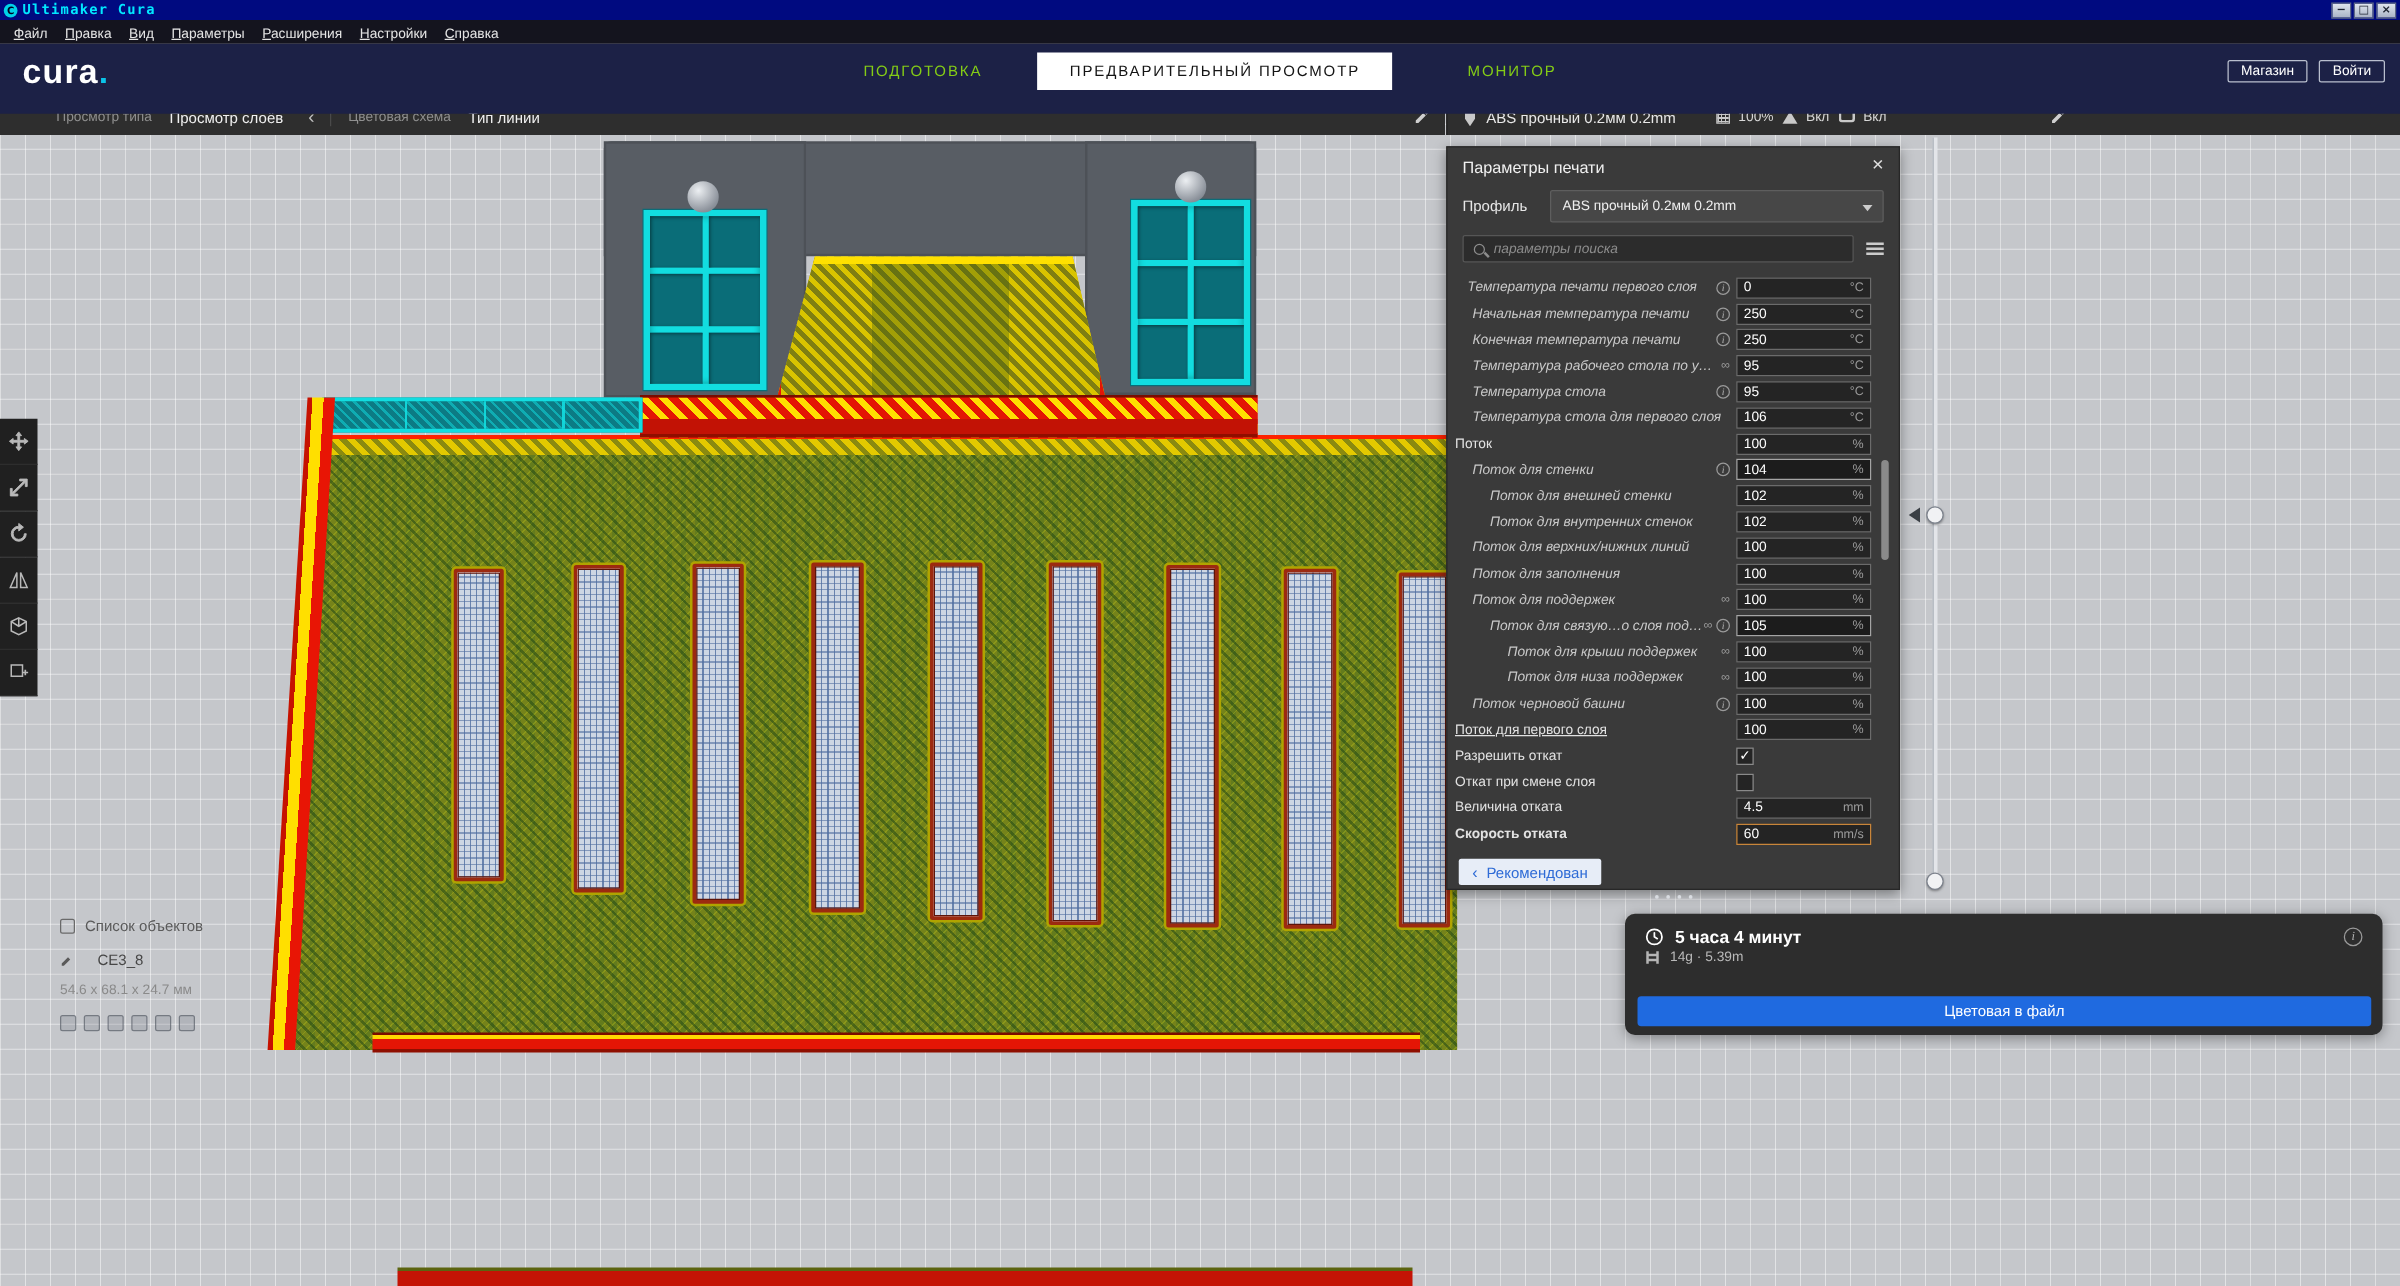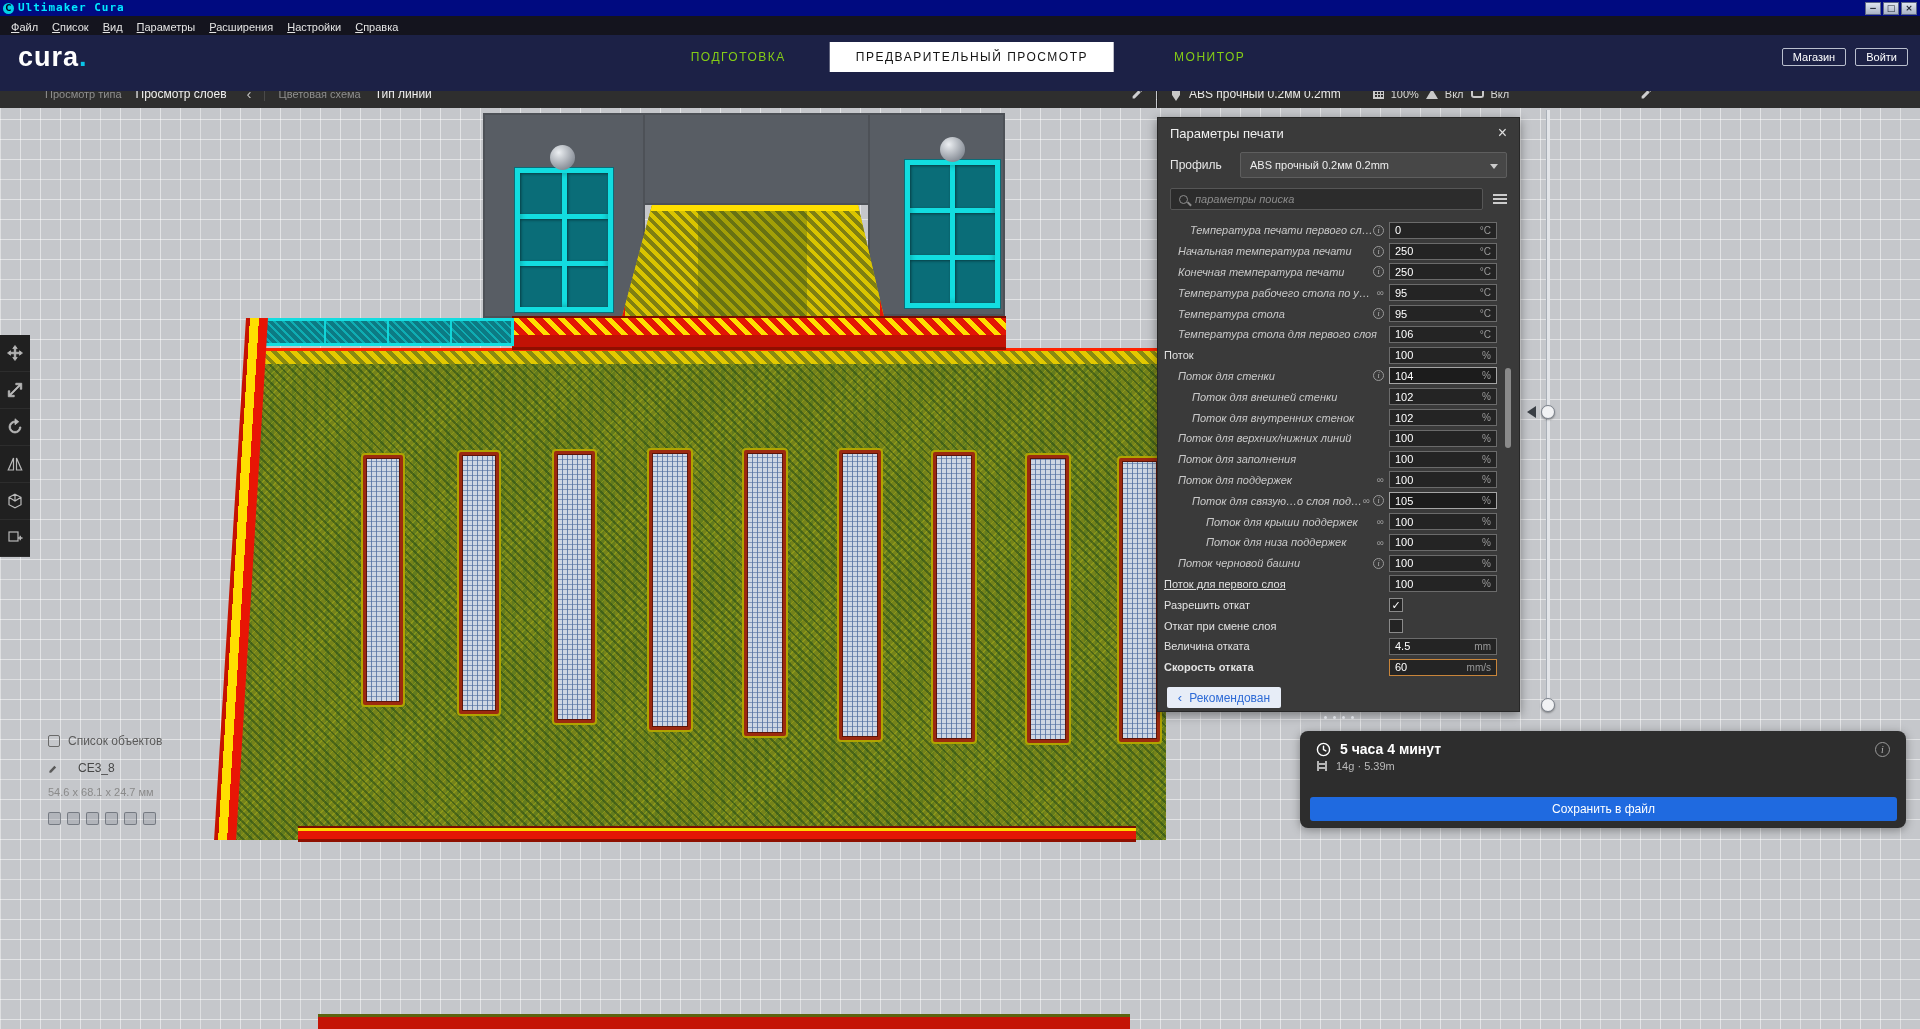--- a/index.html
+++ b/index.html
@@ -216,21 +216,21 @@
 <div id="titlebar">
   <span class="tb-logo">C</span>
   <span class="tb-title">Ultimaker Cura</span>
   <span class="tb-spacer"></span>
   <span class="winbtn">−</span>
   <span class="winbtn">□</span>
   <span class="winbtn">×</span>
 </div>
 
 <div id="menubar">
-  <span id="menu-items"><span class="menu-item">Файл</span><span class="menu-item">Список</span><span class="menu-item">Вид</span><span class="menu-item">Параметры</span><span class="menu-item">Расширения</span><span class="menu-item">Настройки</span><span class="menu-item">Справка</span></span>
+  <span id="menu-items"><span class="menu-item">Файл</span><span class="menu-item">Правка</span><span class="menu-item">Вид</span><span class="menu-item">Параметры</span><span class="menu-item">Расширения</span><span class="menu-item">Настройки</span><span class="menu-item">Справка</span></span>
 </div>
 
 <div id="navbar">
   <div id="nav-logo">
     <span>cura</span><span class="dot">.</span>
   </div>
   <div id="nav-tabs">
       <div class="nav-tab">ПОДГОТОВКА</div>
       <div class="nav-tab active">ПРЕДВАРИТЕЛЬНЫЙ ПРОСМОТР</div>
       <div class="nav-tab">МОНИТОР</div>
@@ -373,21 +373,21 @@
     </div>
     <div id="search-row">
       <div id="search-box">
         <span class="lens"></span>
         <span id="search-ph">параметры поиска</span>
       </div>
       <span class="burger"></span>
     </div>
     <div id="settings-rows">
         <div class="srow">
-    <span class="srow-label it" style="padding-left: 32px;">Температура печати первого слоя</span>
+    <span class="srow-label it" style="padding-left: 16px;">Температура печати первого слоя</span>
     <span class="srow-icons">
             <span class="icon-info">i</span>
           </span>
     <span class="srow-ctrl">
             <div class="valbox ">
               <span class="val">0</span>
               <span class="unit">°C</span>
             </div>
           </span>
   </div>
@@ -662,16 +662,16 @@
         </svg>
       <span class="job-time">5 часа 4 минут</span>
       <span class="job-info">i</span>
     </div>
     <div class="job-row2">
       <svg width="12" height="12" viewBox="0 0 12 12">
           <path d="M1 1h2v10H1zM9 1h2v10H9zM3 3h6v2H3zM3 7h6v2H3z" fill="#b5b5b5"></path>
         </svg>
       <span>14g · 5.39m</span>
     </div>
-    <button id="save-btn">Сохранить в файл</button>
+    <button id="save-btn">Цветовая в файл</button>
   </div>
 
 </div>
 
 </body></html>

